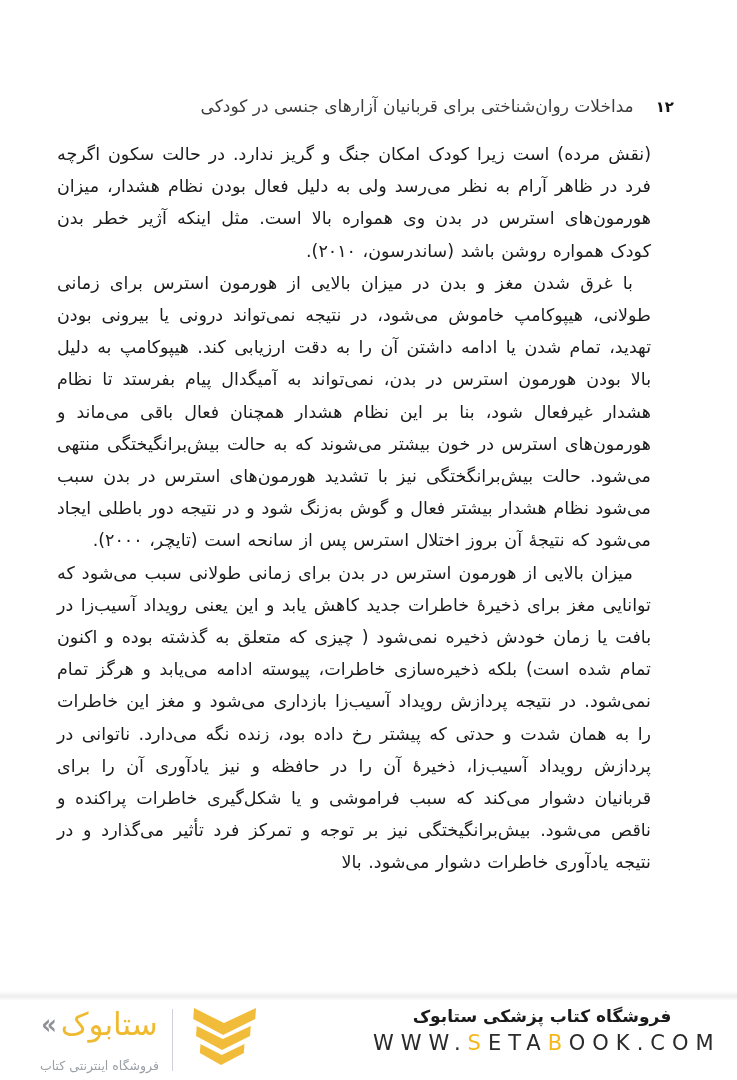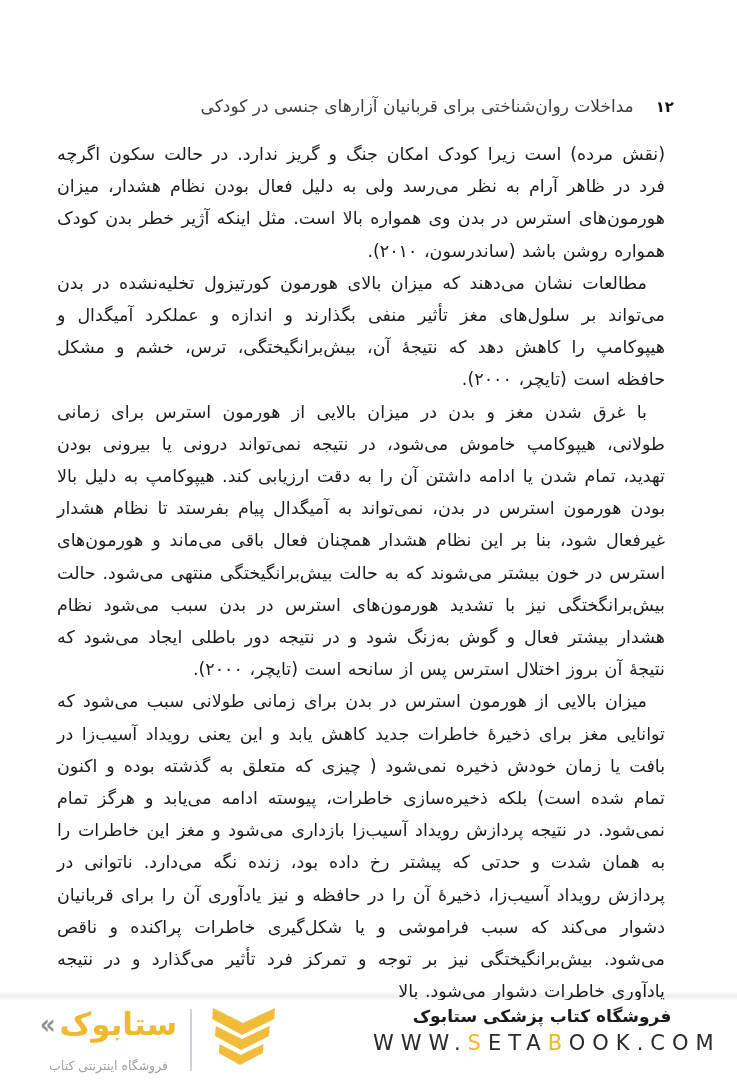--- a/index.html
+++ b/index.html
@@ -24,21 +24,21 @@
   .page-number {
     font-size:15px; font-weight:bold; color:#141414; letter-spacing:1px;
   }
   .running-title {
     font-size:17px; color:#3d3d3d;
   }
 
   
   .page-body {
     position:absolute;
-    top:138px; right:72px; left:57px;
+    top:138px; right:86px; left:57px;
     direction:rtl;
     text-align:justify;
     font-size:17.5px;
     line-height:32.2px;
     color:#1c1c1c;
     word-spacing:1px;
   }
   .page-body p { margin:0; }
   .page-body p.indent { text-indent:18px; }
 
@@ -79,42 +79,41 @@
   .logo-divider { width:1.5px; height:62px; background:#cfd2d6; }
   .logo-text-stack { display:flex; flex-direction:column; align-items:center; }
   .logo-wordmark-row {
     display:flex; direction:ltr; align-items:center; gap:4px;
   }
   .logo-guillemet {
     color:#8e9196; font-size:24px; font-weight:bold; line-height:1;
     transform:scaleY(1.15);
   }
   .logo-wordmark {
-    color:#EFBA2F; font-size:31px; font-weight:bold; line-height:1.1;
+    color:#EFBA2F; font-size:31px; font-weight:normal; line-height:1.1;
     direction:rtl;
   }
   .logo-tagline {
     margin-top:16px;
     direction:rtl;
     color:#9aa0a6; font-size:12.5px;
   }
 </style>
 </head>
 <body>
 
 <div class="page">
 
   <div class="page-header">
     <span class="page-number">۱۲</span>
     <span class="running-title">مداخلات روان‌شناختی برای قربانیان آزارهای جنسی در کودکی</span>
   </div>
 
   <div class="page-body">
     <p>(نقش مرده) است زیرا کودک امکان جنگ و گریز ندارد. در حالت سکون اگرچه فرد در ظاهر آرام به نظر می‌رسد ولی به دلیل فعال بودن نظام هشدار، میزان هورمون‌های استرس در بدن وی همواره بالا است. مثل اینکه آژیر خطر بدن کودک همواره روشن باشد (ساندرسون، ۲۰۱۰).</p>
-    <p class="indent">مطالعات نشان می‌دهند که میزان بالای هورمون کورتیزول تخلیه‌نشده در بدن می‌تواند بر سلول‌های مغز تأثیر منفی بگذارند و اندازه و عملکرد آمیگدال و هیپوکامپ را کاهش دهد که نتیجهٔ آن، بیش‌برانگیختگی، ترس، خشم و مشکل حافظه است (تایچر، ۲۰۰۰).</p>
     <p class="indent">با غرق شدن مغز و بدن در میزان بالایی از هورمون استرس برای زمانی طولانی، هیپوکامپ خاموش می‌شود، در نتیجه نمی‌تواند درونی یا بیرونی بودن تهدید، تمام شدن یا ادامه داشتن آن را به دقت ارزیابی کند. هیپوکامپ به دلیل بالا بودن هورمون استرس در بدن، نمی‌تواند به آمیگدال پیام بفرستد تا نظام هشدار غیرفعال شود، بنا بر این نظام هشدار همچنان فعال باقی می‌ماند و هورمون‌های استرس در خون بیشتر می‌شوند که به حالت بیش‌برانگیختگی منتهی می‌شود. حالت بیش‌برانگختگی نیز با تشدید هورمون‌های استرس در بدن سبب می‌شود نظام هشدار بیشتر فعال و گوش به‌زنگ شود و در نتیجه دور باطلی ایجاد می‌شود که نتیجهٔ آن بروز اختلال استرس پس از سانحه است (تایچر، ۲۰۰۰).</p>
     <p class="indent">میزان بالایی از هورمون استرس در بدن برای زمانی طولانی سبب می‌شود که توانایی مغز برای ذخیرهٔ خاطرات جدید کاهش یابد و این یعنی رویداد آسیب‌زا در بافت یا زمان خودش ذخیره نمی‌شود ( چیزی که متعلق به گذشته بوده و اکنون تمام شده است) بلکه ذخیره‌سازی خاطرات، پیوسته ادامه می‌یابد و هرگز تمام نمی‌شود. در نتیجه پردازش رویداد آسیب‌زا بازداری می‌شود و مغز این خاطرات را به همان شدت و حدتی که پیشتر رخ داده بود، زنده نگه می‌دارد. ناتوانی در پردازش رویداد آسیب‌زا، ذخیرهٔ آن را در حافظه و نیز یادآوری آن را برای قربانیان دشوار می‌کند که سبب فراموشی و یا شکل‌گیری خاطرات پراکنده و ناقص می‌شود. بیش‌برانگیختگی نیز بر توجه و تمرکز فرد تأثیر می‌گذارد و در نتیجه یادآوری خاطرات دشوار می‌شود. بالا</p>
   </div>
 
   <div class="footer-shadow"></div>
 
   <div class="footer">
 
     <div class="store-block">
       <div class="store-name">فروشگاه کتاب پزشکی ستابوک</div>

